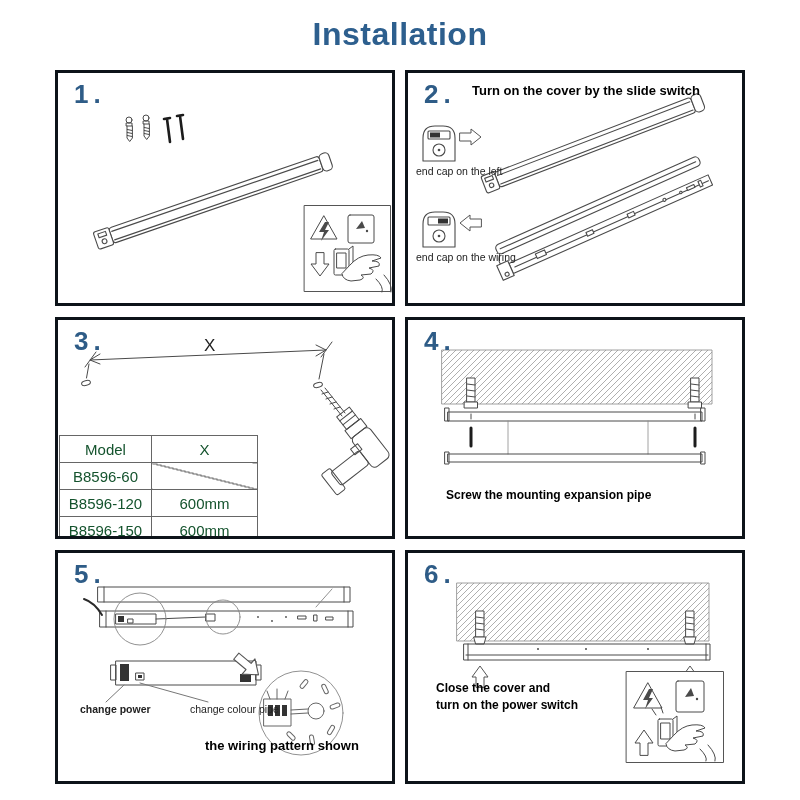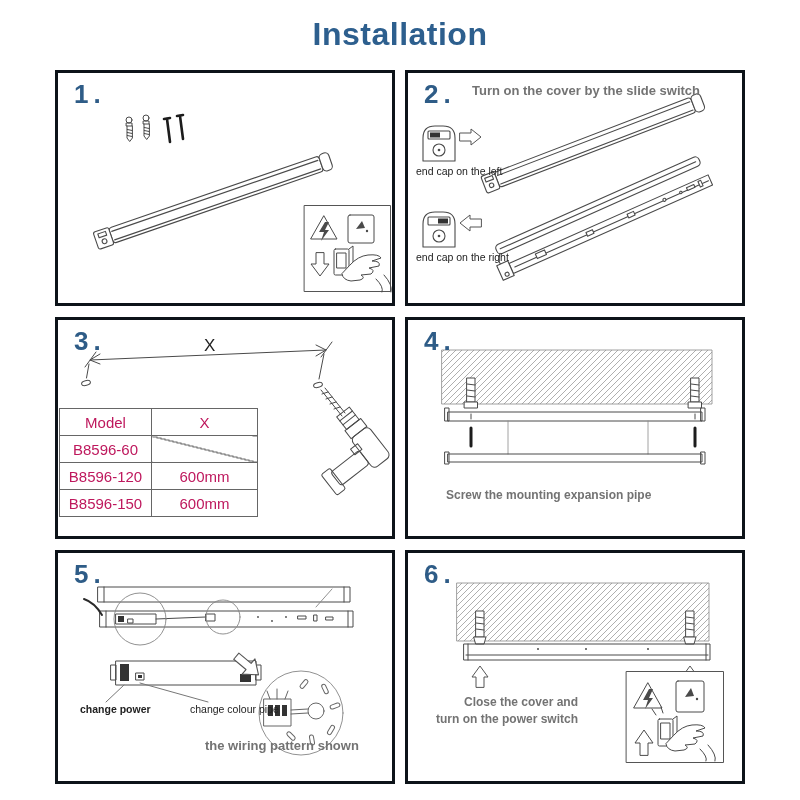--- a/index.html
+++ b/index.html
@@ -7,27 +7,27 @@
   .page { position:relative; width:800px; height:800px; background:#ffffff; overflow:hidden; }
   .title { position:absolute; top:16px; left:0; width:800px; text-align:center;
            font-size:32px; font-weight:700; color:#2d5f8e; letter-spacing:0.5px; }
   .grid { position:absolute; left:55px; top:70px; width:690px;
           display:grid; grid-template-columns:340px 340px; grid-template-rows:236px 222px 234px;
           column-gap:10px; row-gap:11px; }
   .panel { position:relative; border:3px solid #0d1319; background:#fff; overflow:hidden; }
   .panel svg { position:absolute; left:0; top:0; width:100%; height:100%; }
   .pnum { position:absolute; left:16px; top:6px; font-size:26px; font-weight:700;
           color:#2e5c87; letter-spacing:5px; z-index:3; }
-  .cap  { position:absolute; z-index:3; color:#737373; }
+  .cap  { position:absolute; z-index:3; color:#000000; }
   .cap-sm { font-size:10.5px; color:#222; }
   .cap-md { font-size:13px; font-weight:600; }
   .cap-lg { font-size:12px; font-weight:600; }
   .dimX { position:absolute; font-size:17px; color:#222; z-index:3; }
-  table.models { position:absolute; left:1px; top:88px; border-collapse:collapse; z-index:3;
-                 font-size:15px; color:#be185d; background:#fff; }
+  table.models { position:absolute; left:1px; top:115px; border-collapse:collapse; z-index:3;
+                 font-size:15px; color:#14532d; background:#fff; }
   table.models th, table.models td { border:1px solid #666; text-align:center; font-weight:400;
                  height:27px; padding:0 4px; }
   table.models .c1 { width:92px; }
   table.models .c2 { width:106px; }
   td.slash { background:linear-gradient(to top right,
              transparent calc(50% - 0.6px), #666 calc(50% - 0.6px),
              #666 calc(50% + 0.6px), transparent calc(50% + 0.6px)); }
   .twoline span { display:block; line-height:1.45; }
 </style>
 </head>
@@ -91,21 +91,21 @@
             <path d="M80,70 q9,10 7,17"></path>
           </g>
         </g>
       </svg>
     </div>
 
     <div class="panel">
       <span class="pnum">2.</span>
       <div class="cap cap-md" style="left:64px; top:10px;">Turn on the cover by the slide switch</div>
       <div class="cap cap-sm" style="left:8px; top:92px;">end cap on the left</div>
-      <div class="cap cap-sm" style="left:8px; top:178px;">end cap on the right</div>
+      <div class="cap cap-sm" style="left:8px; top:178px;">end cap on the wiring</div>
       <svg viewBox="0 0 334 230" stroke-linecap="round" stroke-linejoin="round">
 
         <g transform="translate(14,52)" stroke="#4a4a4a" fill="none" stroke-width="1.1">
           <path d="M1,36 L1,13 Q1,1 13,1 L21,1 Q33,1 33,13 L33,36 Z"></path>
           <rect x="6" y="6" width="22" height="8" rx="1"></rect>
           <rect x="8" y="7.5" width="10" height="5" fill="#333" stroke="none"></rect>
           <circle cx="17" cy="25" r="6"></circle>
           <circle cx="17" cy="25" r="1.3" fill="#4a4a4a" stroke="none"></circle>
         </g>
         <path d="M52,60 h11 v-4 l10,8 -10,8 v-4 h-11 z" fill="#fff" stroke="#555" stroke-width="1"></path>
@@ -316,21 +316,21 @@
           <rect x="275" y="148" width="4" height="10" rx="2" transform="rotate(70 277 153)"></rect>
           <rect x="271" y="172" width="4" height="10" rx="2" transform="rotate(30 273 177)"></rect>
           <rect x="252" y="182" width="4" height="10" rx="2" transform="rotate(-10 254 187)"></rect>
           <rect x="231" y="178" width="4" height="10" rx="2" transform="rotate(-45 233 183)"></rect>
         </g>
       </svg>
     </div>
 
     <div class="panel">
       <span class="pnum">6.</span>
-      <div class="cap cap-lg twoline" style="left:28px; top:141px;text-align:right;">
+      <div class="cap cap-lg twoline" style="left:28px; top:127px;">
         <span>Close the cover and</span>
         <span>turn on the power switch</span>
       </div>
       <svg viewBox="0 0 334 228" stroke-linecap="round" stroke-linejoin="round">
         <defs>
           <pattern id="hatchB" width="6" height="6" patternUnits="userSpaceOnUse">
             <path d="M0,6 L6,0" stroke="#9a9a9a" stroke-width="0.8"></path>
           </pattern>
         </defs>
         <rect x="49" y="30" width="252" height="58" fill="url(#hatchB)" stroke="#888" stroke-width="0.8"></rect>

